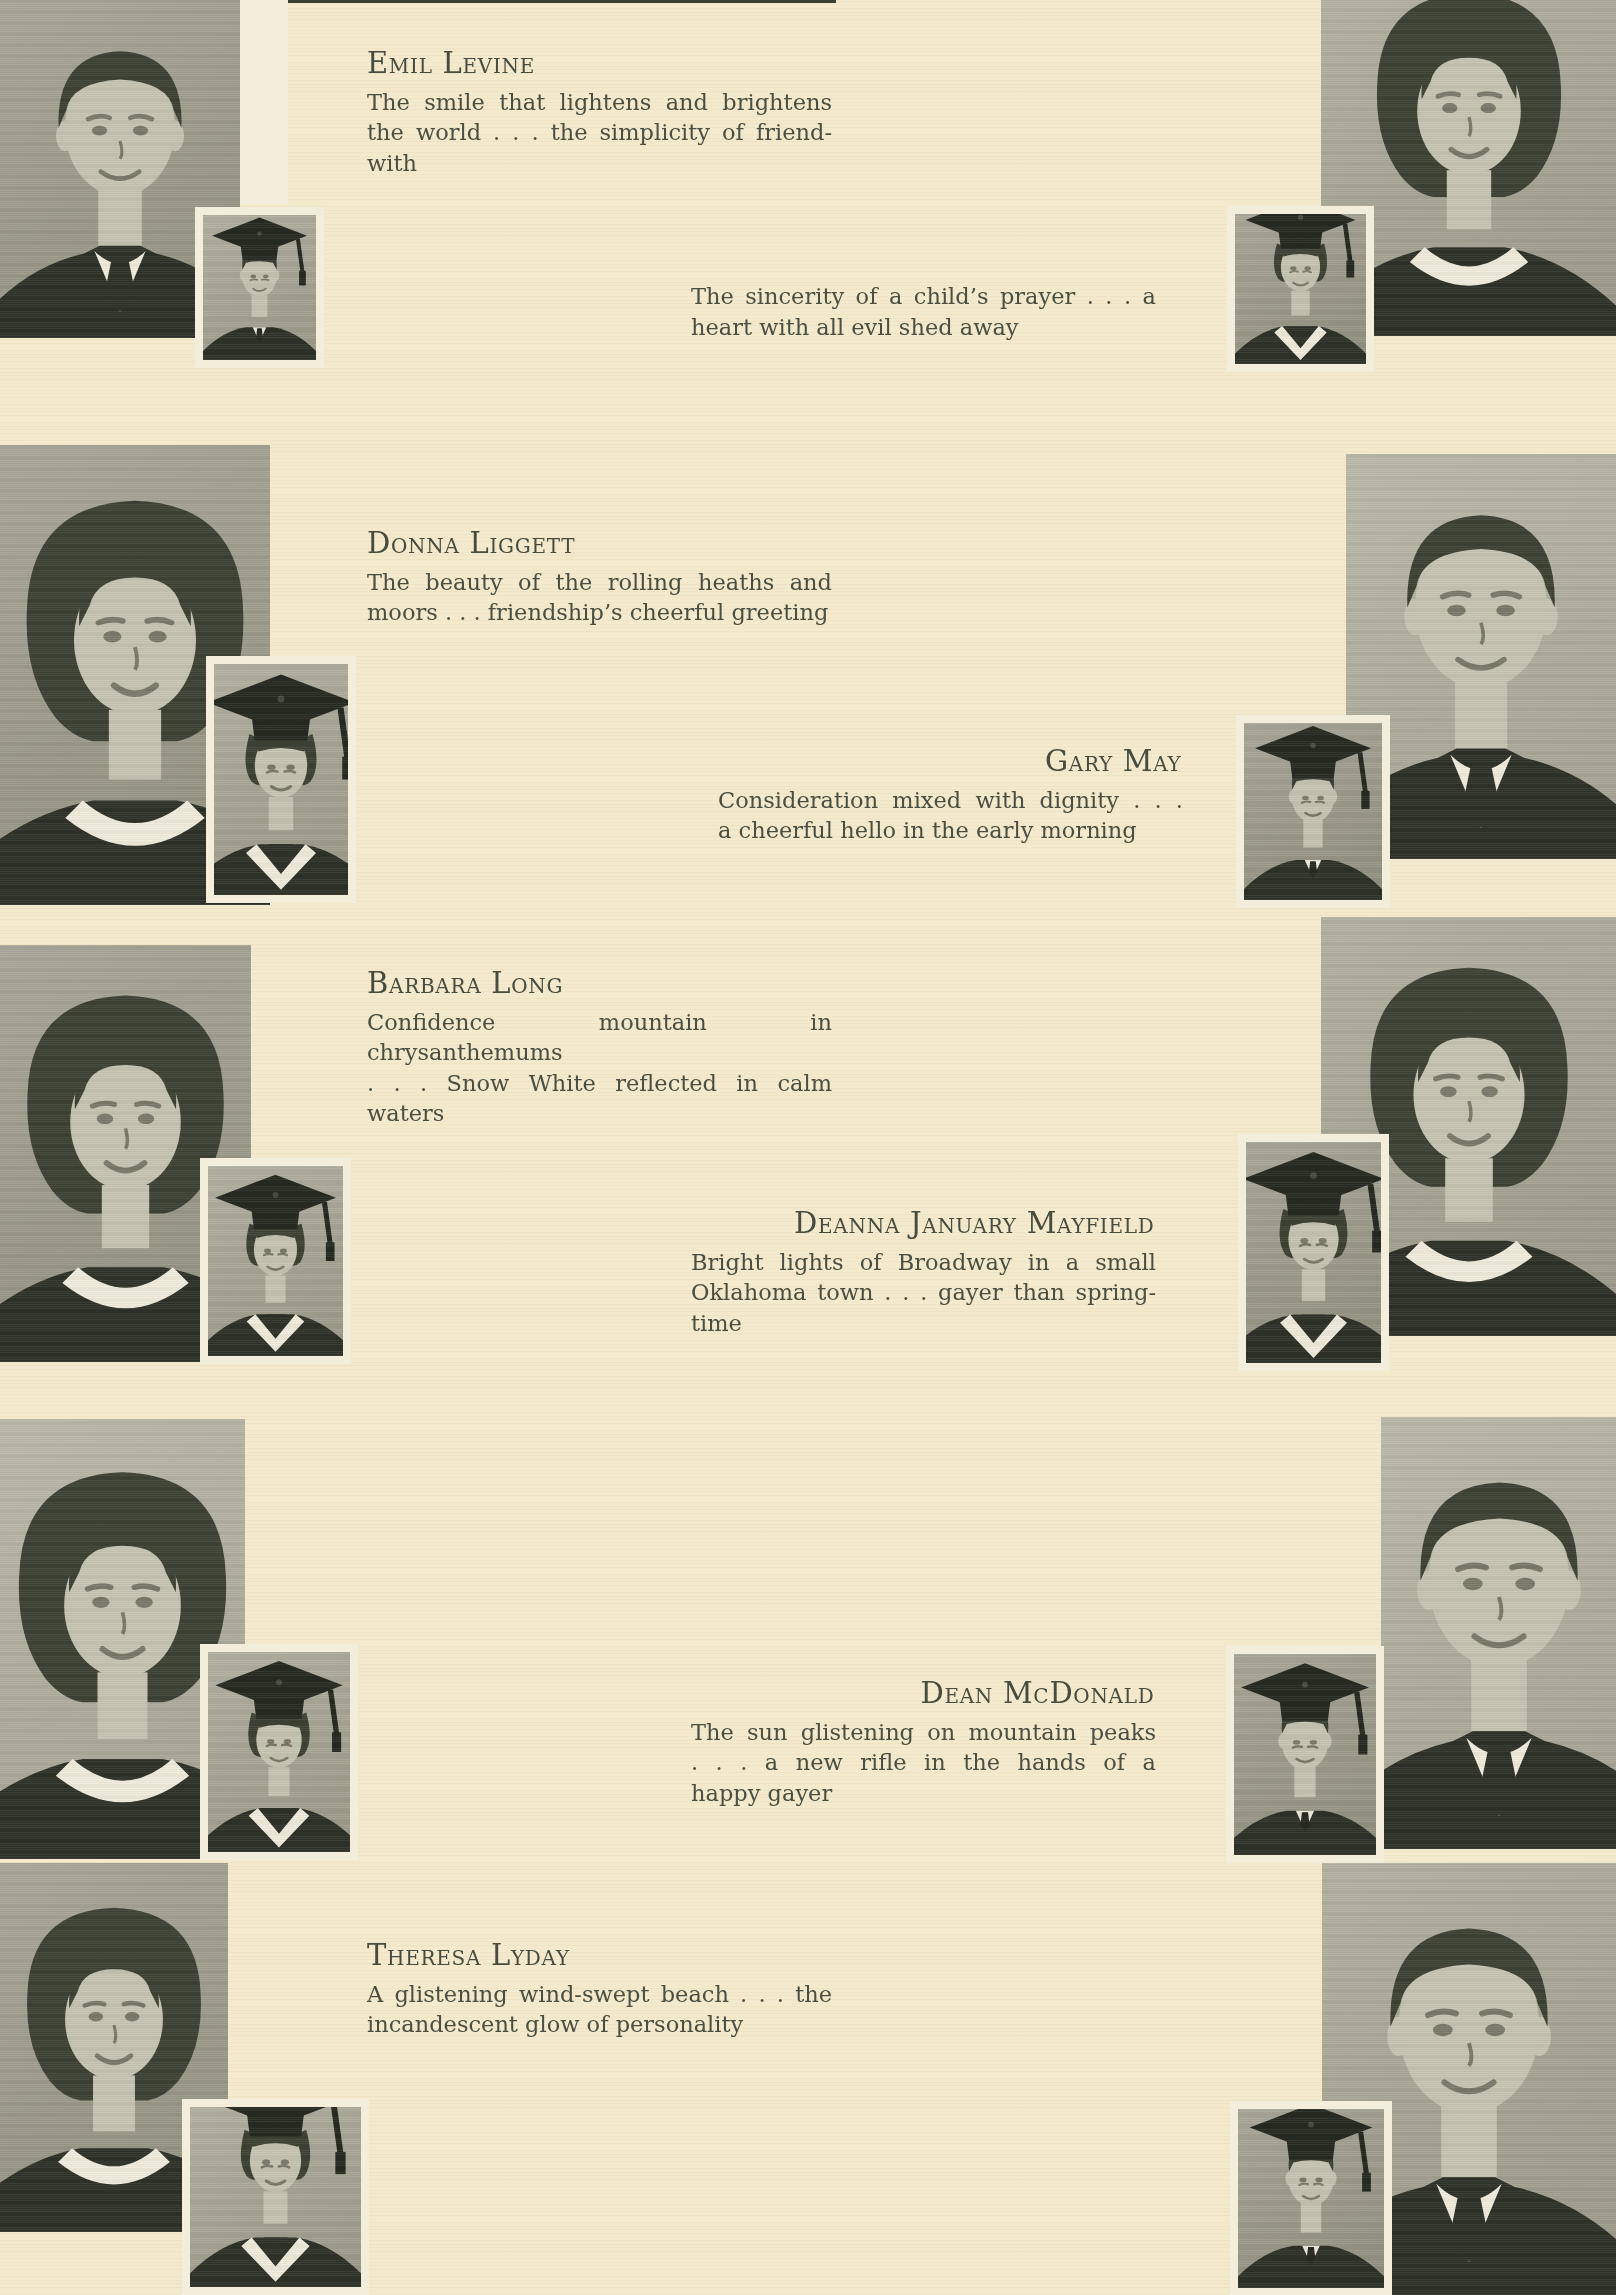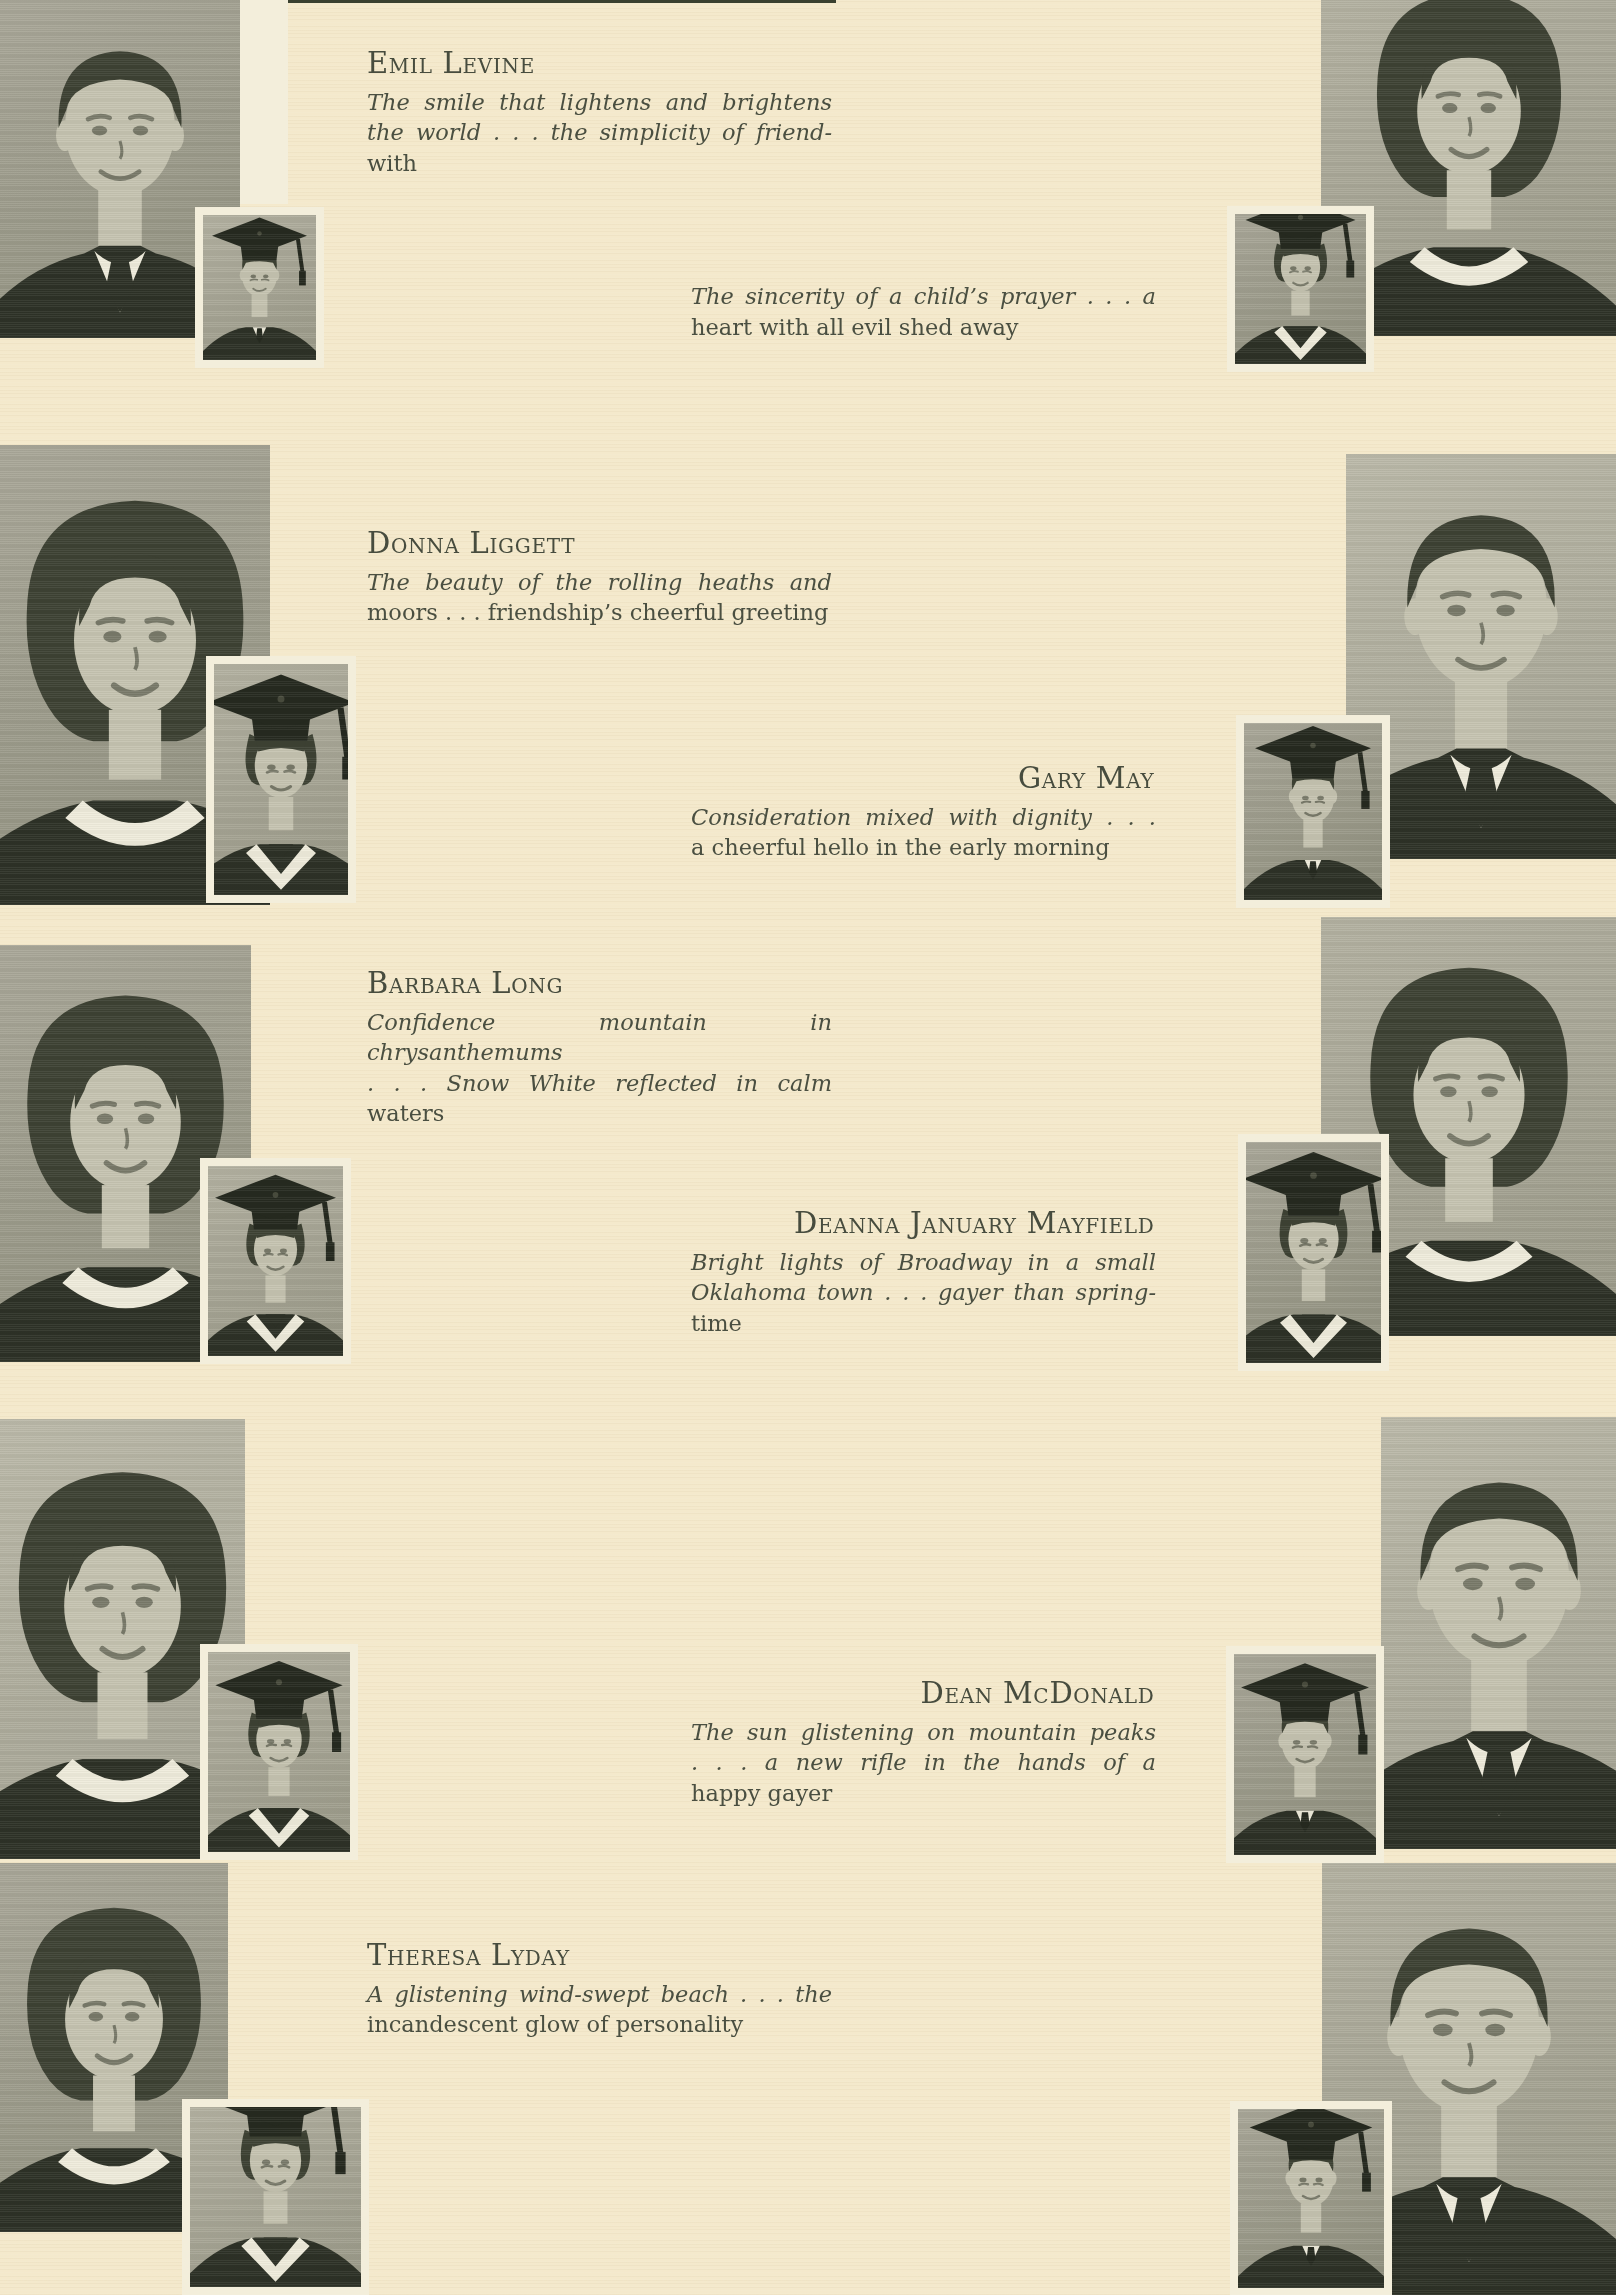--- a/index.html
+++ b/index.html
@@ -62,23 +62,23 @@
   
   .tb{position:absolute;width:465px;}
   .tb-left{left:367px;}
   .tb-right{left:691px;}
   .pname{
     font:400 29px/33px "DejaVu Serif", serif;
     font-variant:small-caps;letter-spacing:0.7px;color:#474c3e;margin:0 0 6.5px 0;
   }
   .tb-right .pname{text-align:right;padding-right:1.5px;}
   .line{font:400 22.5px/30.5px "DejaVu Serif", serif;color:#4a4f41;margin:0;}
-  .jl{text-align:justify;text-align-last:justify;font-style:italic;}
-
-  .tx0{top:47px;}  .tx1{top:281px;} .tx2{top:527px;}  .tx3{top:762px;}
+  .jl{text-align:justify;text-align-last:justify;}
+
+  .tx0{top:47px;}  .tx1{top:281px;} .tx2{top:527px;}  .tx3{top:745px;margin-left:27px;}
   .tx4{top:967px;}.tx5{top:1207px;}.tx6{top:1444px;} .tx7{top:1677px;}
   .tx8{top:1939px;}.tx9{top:2101px;}
 </style>
 </head>
 <body>
 
 <svg width="0" height="0" style="position:absolute" aria-hidden="true">
   <defs>
     <symbol id="p-male" viewBox="0 0 100 132">
       <rect x="41.5" y="72" width="17" height="24" fill="var(--skin)"></rect>

